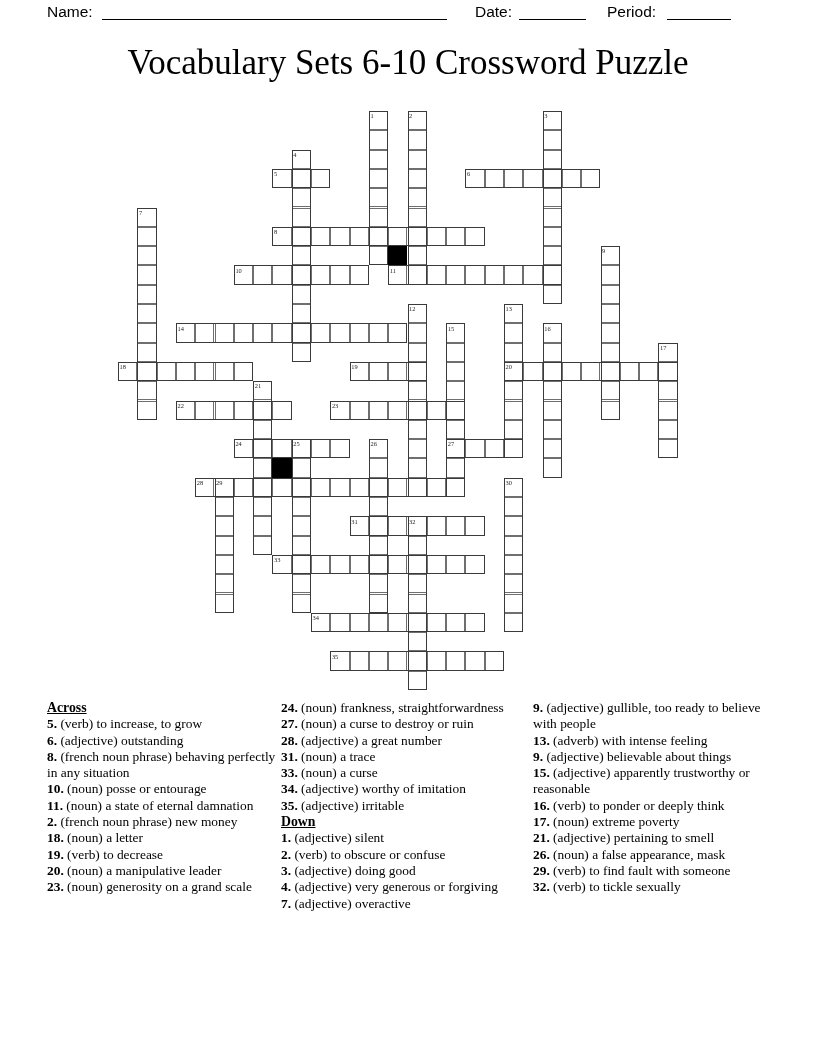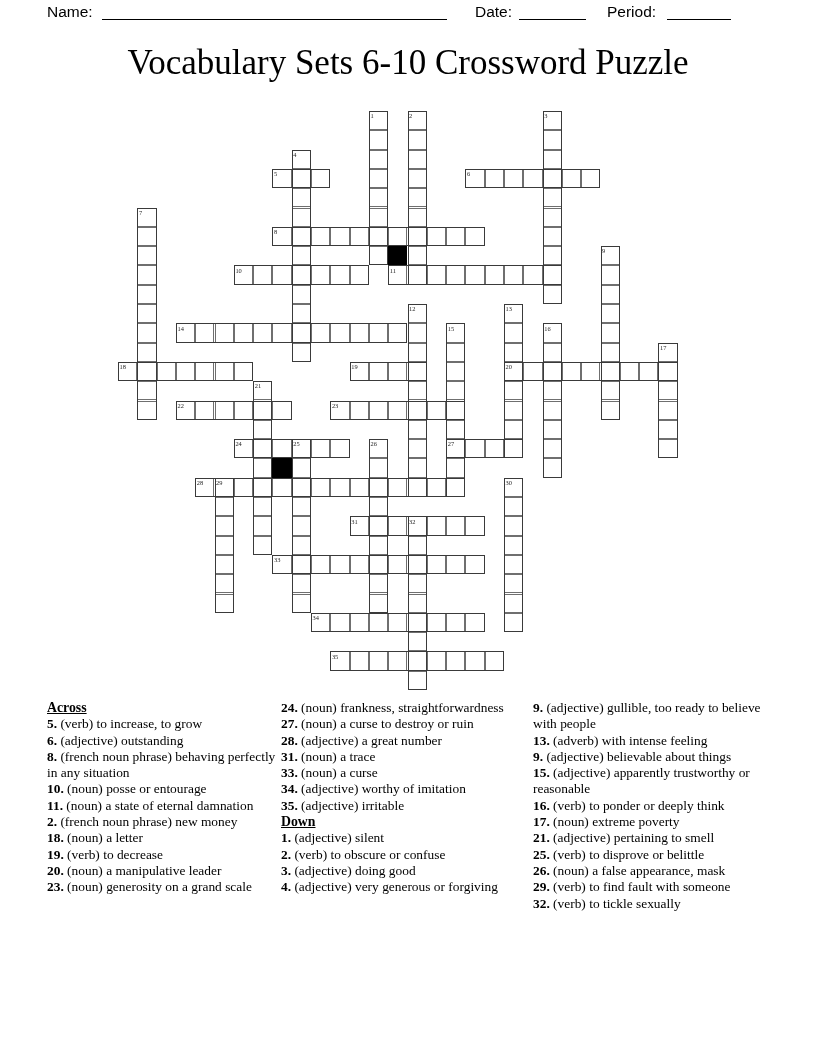--- a/index.html
+++ b/index.html
@@ -413,28 +413,28 @@
       <div class="clue"><b>28.</b> (adjective) a great number</div>
       <div class="clue"><b>31.</b> (noun) a trace</div>
       <div class="clue"><b>33.</b> (noun) a curse</div>
       <div class="clue"><b>34.</b> (adjective) worthy of imitation</div>
       <div class="clue"><b>35.</b> (adjective) irritable</div>
       <div class="section-h">Down</div>
       <div class="clue"><b>1.</b> (adjective) silent</div>
       <div class="clue"><b>2.</b> (verb) to obscure or confuse</div>
       <div class="clue"><b>3.</b> (adjective) doing good</div>
       <div class="clue"><b>4.</b> (adjective) very generous or forgiving</div>
+      <div class="clue"><b>7.</b> (adjective) overactive</div>
     </div>
   <div class="clue-col" id="clue-col-2">
       <div class="clue"><b>9.</b> (adjective) gullible, too ready to believe with people</div>
       <div class="clue"><b>13.</b> (adverb) with intense feeling</div>
       <div class="clue"><b>9.</b> (adjective) believable about things</div>
       <div class="clue"><b>15.</b> (adjective) apparently trustworthy or reasonable</div>
       <div class="clue"><b>16.</b> (verb) to ponder or deeply think</div>
       <div class="clue"><b>17.</b> (noun) extreme poverty</div>
       <div class="clue"><b>21.</b> (adjective) pertaining to smell</div>
-      <div class="clue"><b>25.</b> (verb) to disprove or belittle</div>
       <div class="clue"><b>26.</b> (noun) a false appearance, mask</div>
       <div class="clue"><b>29.</b> (verb) to find fault with someone</div>
       <div class="clue"><b>32.</b> (verb) to tickle sexually</div>
     </div>
 
 </div>
 
 </body></html>

